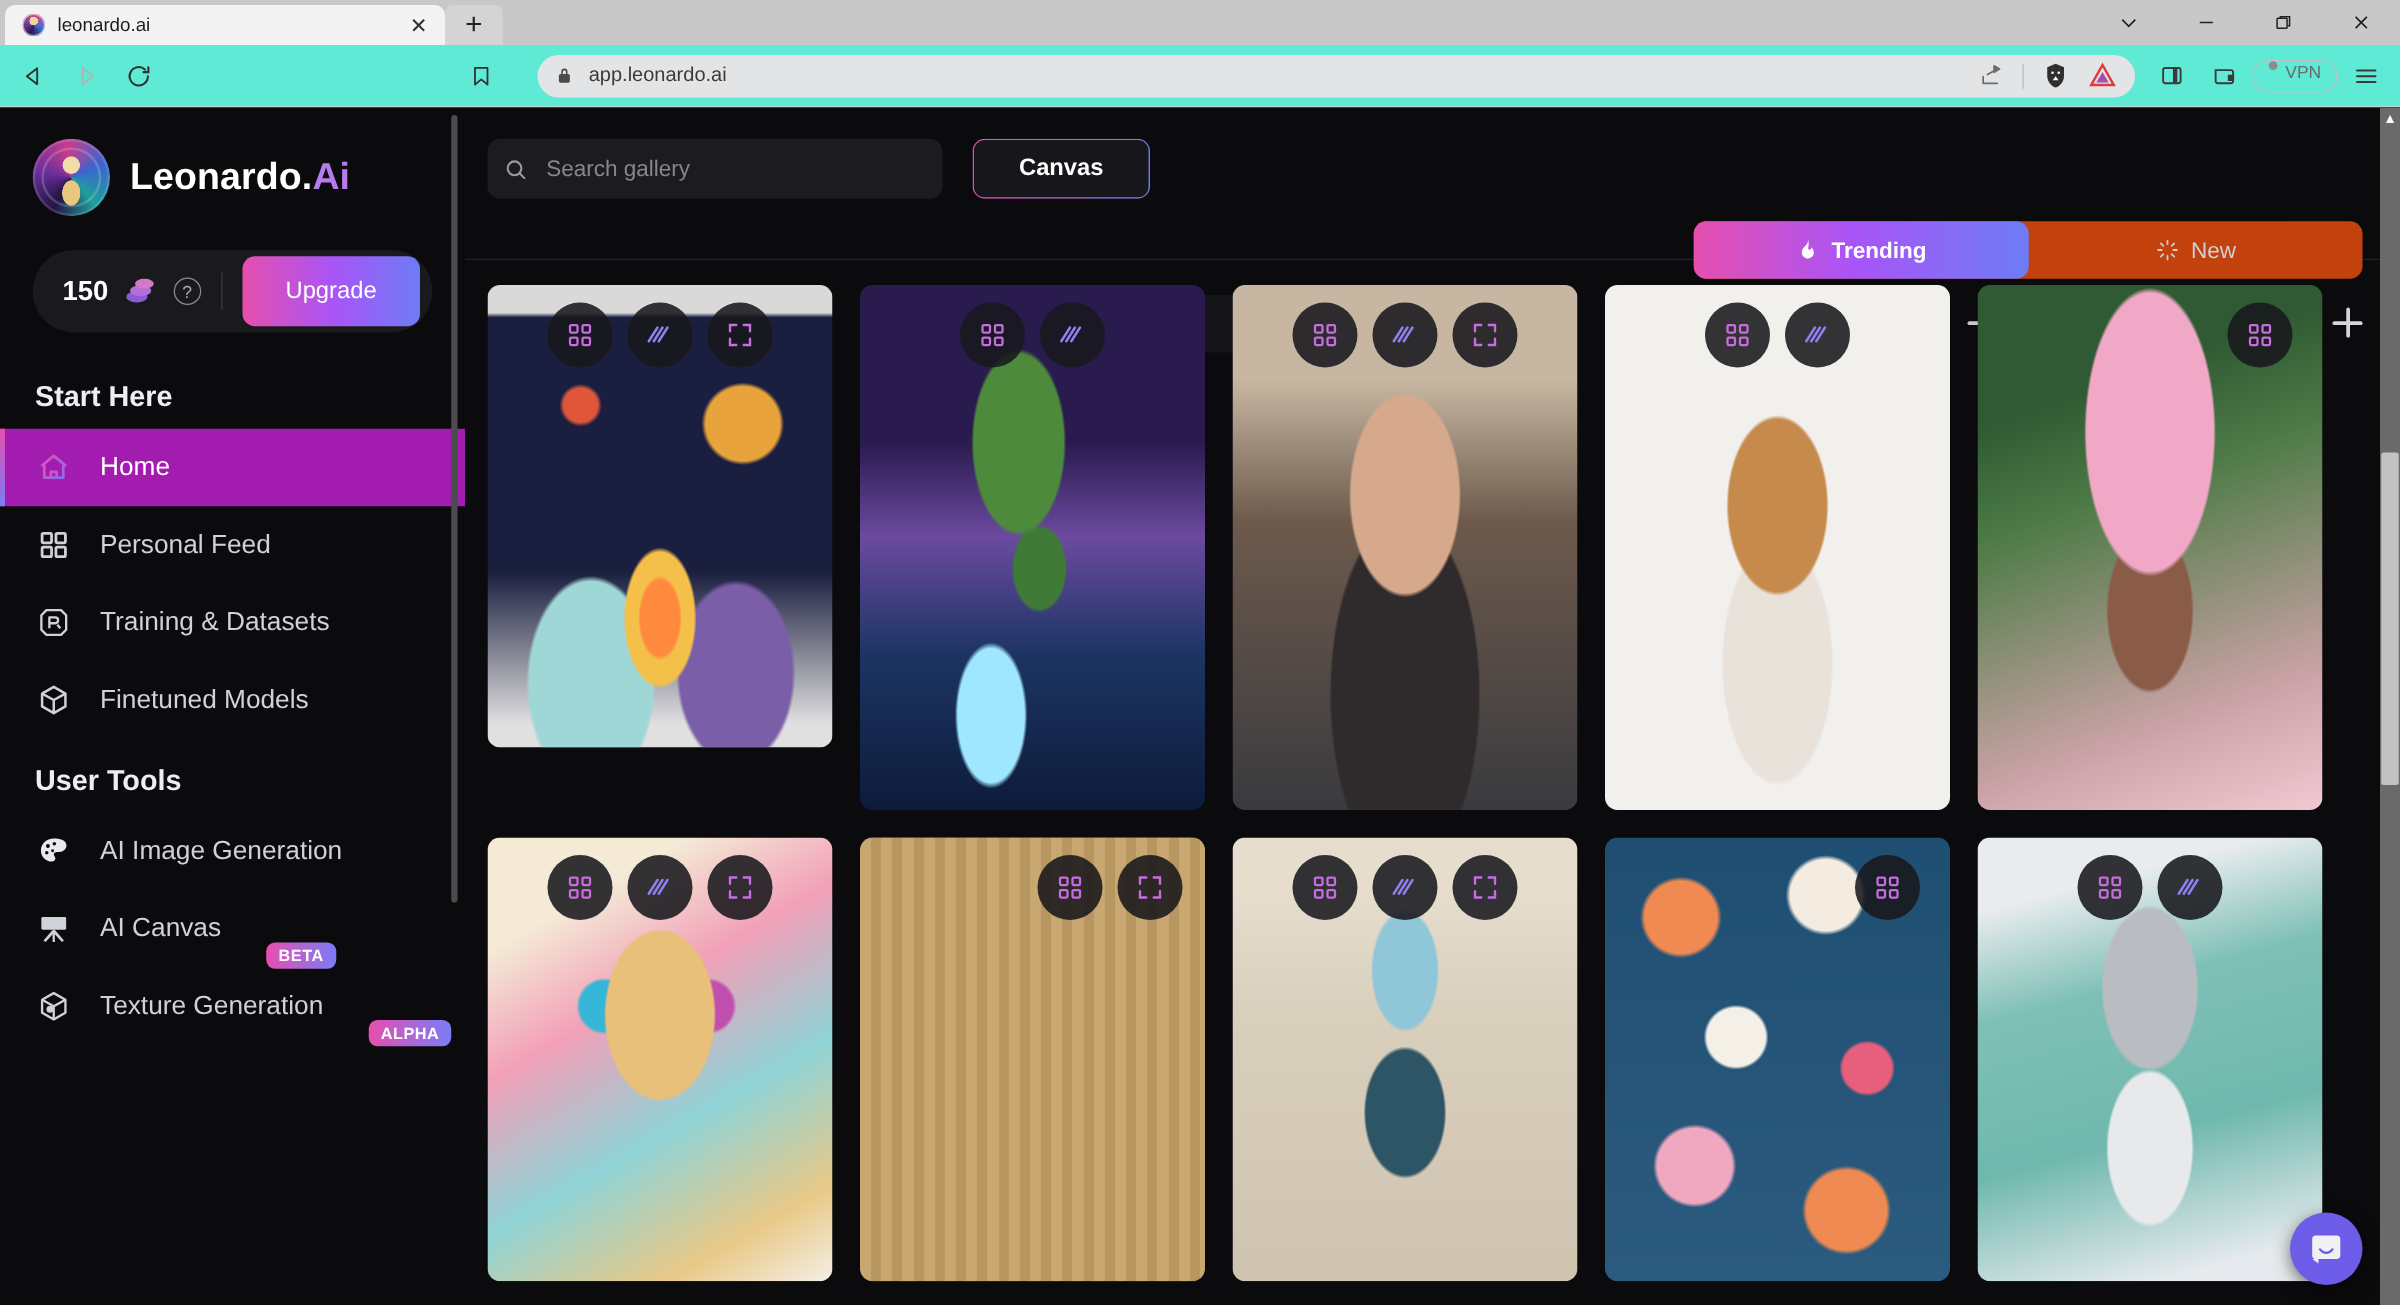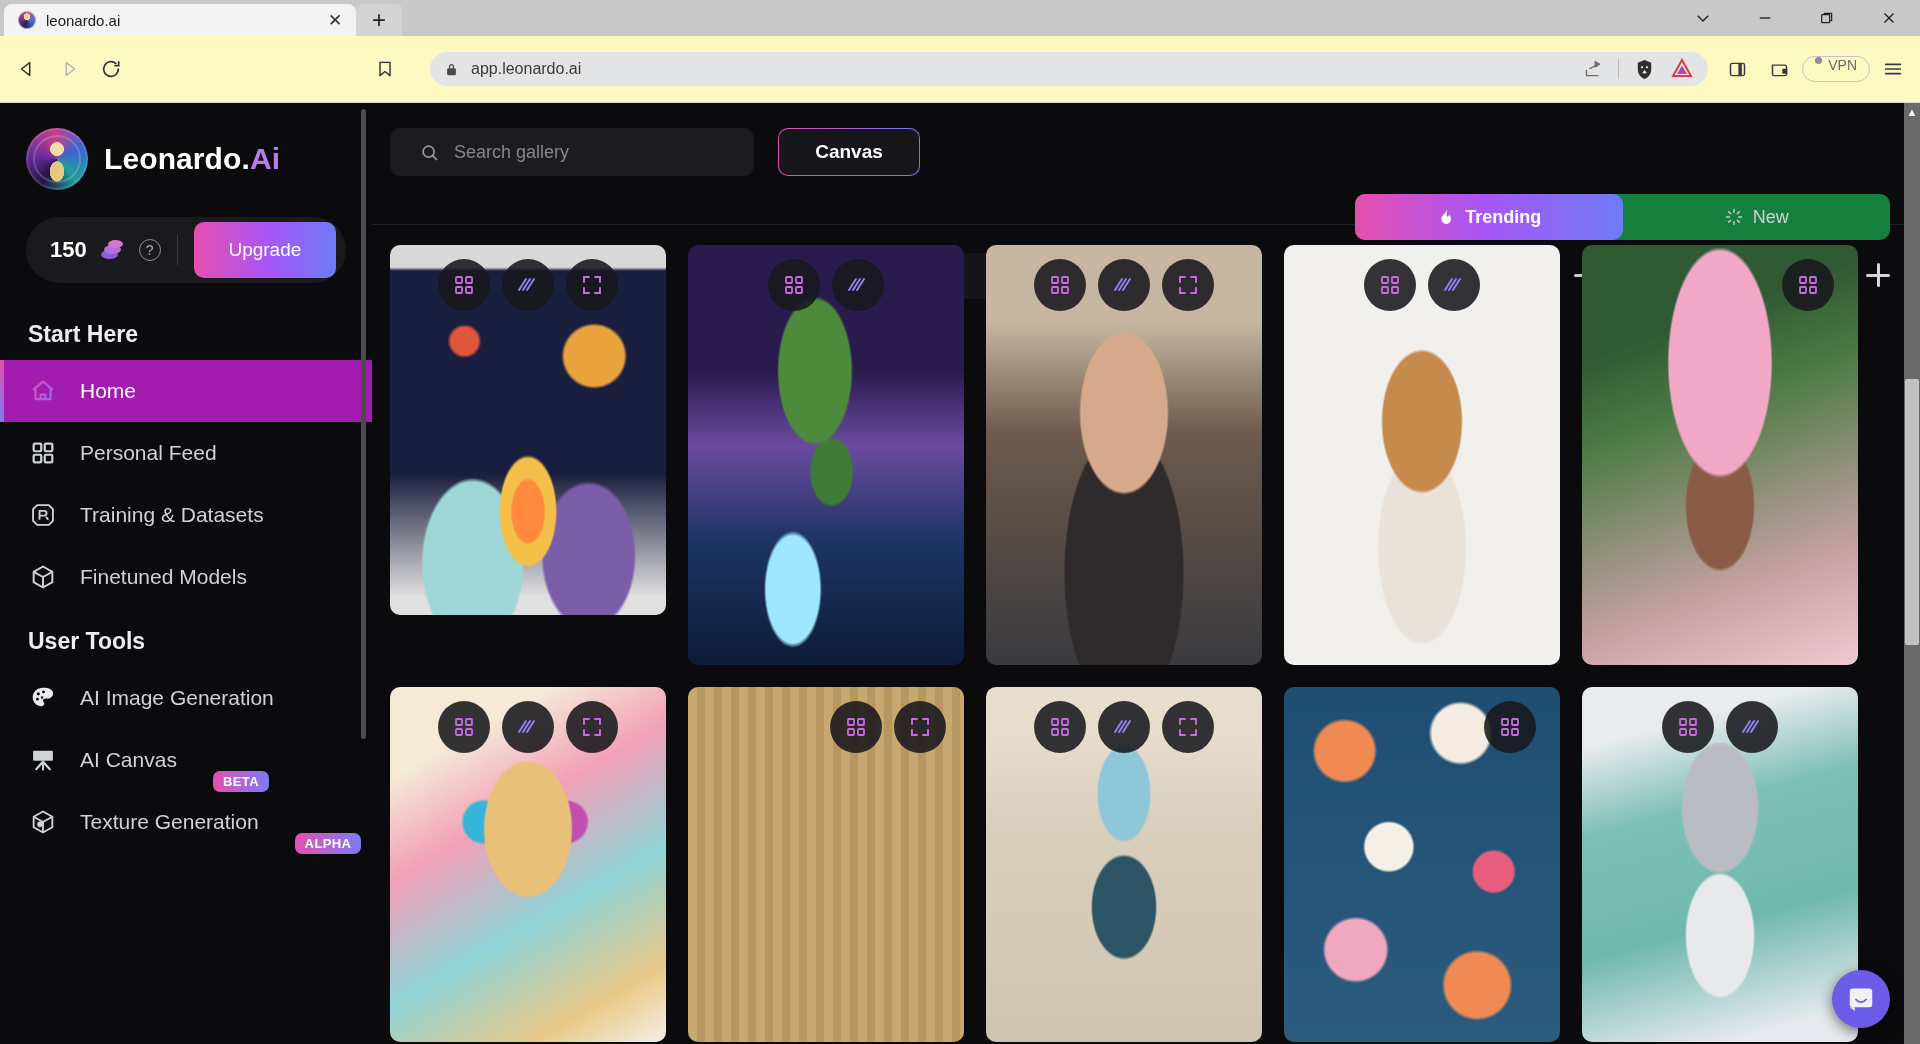--- a/index.html
+++ b/index.html
@@ -34,21 +34,21 @@
   .newtab {
     width: 46px; height: 32px; display: flex; align-items: center; justify-content: center;
     color: #222; font-size: 24px; background: #d4d4d4; border-radius: 6px 6px 0 0;
   }
   .wincontrols { position: absolute; right: 0; top: 0; height: 36px; display: flex; align-items: center; }
   .wc { width: 62px; height: 36px; display: flex; align-items: center; justify-content: center;
         color: #202020; }
   .wc svg { display: block; }
 
   .toolbar {
-    height: 67px; background: #fef9c3; display: flex; align-items: center;
+    height: 50px; background: #5eead4; display: flex; align-items: center;
     padding: 0 8px; gap: 4px; flex: none; border-bottom: 1px solid #d8d8d8;
   }
   .tb-btn { width: 38px; height: 38px; display: flex; align-items: center; justify-content: center;
             border-radius: 6px; color: #303030; }
   .tb-btn.disabled { color: #b3b3b3; }
   .urlbar {
     flex: 1; height: 34px; background: #e3e4e6; border-radius: 17px; display: flex;
     align-items: center; padding: 0 14px; gap: 12px; margin-left: 22px; margin-right: 6px;
     max-width: 1430px;
   }
@@ -135,21 +135,21 @@
   }
   .spacer-title { padding: 0 28px; margin-top: 20px; font-size: 23px; font-weight: 700; color: #eceef2; }
 
   
   .main { flex: 1; position: relative; background: #0b0b0d; overflow: hidden; }
   .topbar { height: 122px; position: relative; border-bottom: 1px solid #232327; }
 
   .search-wrap { position: absolute; left: 18px; top: 25px; display: flex; gap: 24px; align-items: center; }
   .search-box {
     width: 364px; height: 48px; background: #1c1c20; border-radius: 10px;
-    display: flex; align-items: center; gap: 14px; padding: 0 29px;
+    display: flex; align-items: center; gap: 14px; padding: 0 12px;
   }
   .search-box input {
     background: transparent; border: none; outline: none; color: #cfcfd4;
     font-size: 18px; font-family: inherit; width: 100%;
   }
   .search-box input::placeholder { color: #86868e; }
   .search-btn {
     width: 142px; height: 48px; border-radius: 10px; background: #17171b;
     border: 1.6px solid transparent;
     background-image: linear-gradient(#17171b,#17171b), linear-gradient(90deg,#e54fae,#6d7cf5);
@@ -166,21 +166,21 @@
     flex: 1; display: flex; align-items: center; justify-content: center;
     font-size: 18px; color: #c9c9d0; font-family: inherit; border: none; background: transparent;
   }
   .seg-btn.on {
     color: #fff; font-weight: 700; border-radius: 10px;
     background: linear-gradient(90deg, #e54fae 0%, #a855f7 48%, #6d7cf5 100%);
   }
 
   .modes {
     position: absolute; right: 30px; top: 114px; transform: translateY(-50%);
-    width: 535px; height: 46px; background: #15803d; border-radius: 10px; display: flex;
+    width: 535px; height: 46px; background: #c2410c; border-radius: 10px; display: flex;
   }
   .mode-btn {
     flex: 1; display: flex; align-items: center; justify-content: center; gap: 9px;
     font-size: 18px; color: #d0d0d6; font-family: inherit; border: none; background: transparent;
     border-radius: 10px;
   }
   .mode-btn.on { color:#fff; font-weight: 700;
     background: linear-gradient(90deg, #e54fae 0%, #a855f7 48%, #6d7cf5 100%); }
   .mode-btn svg { width: 20px; height: 20px; flex: none; }
 

